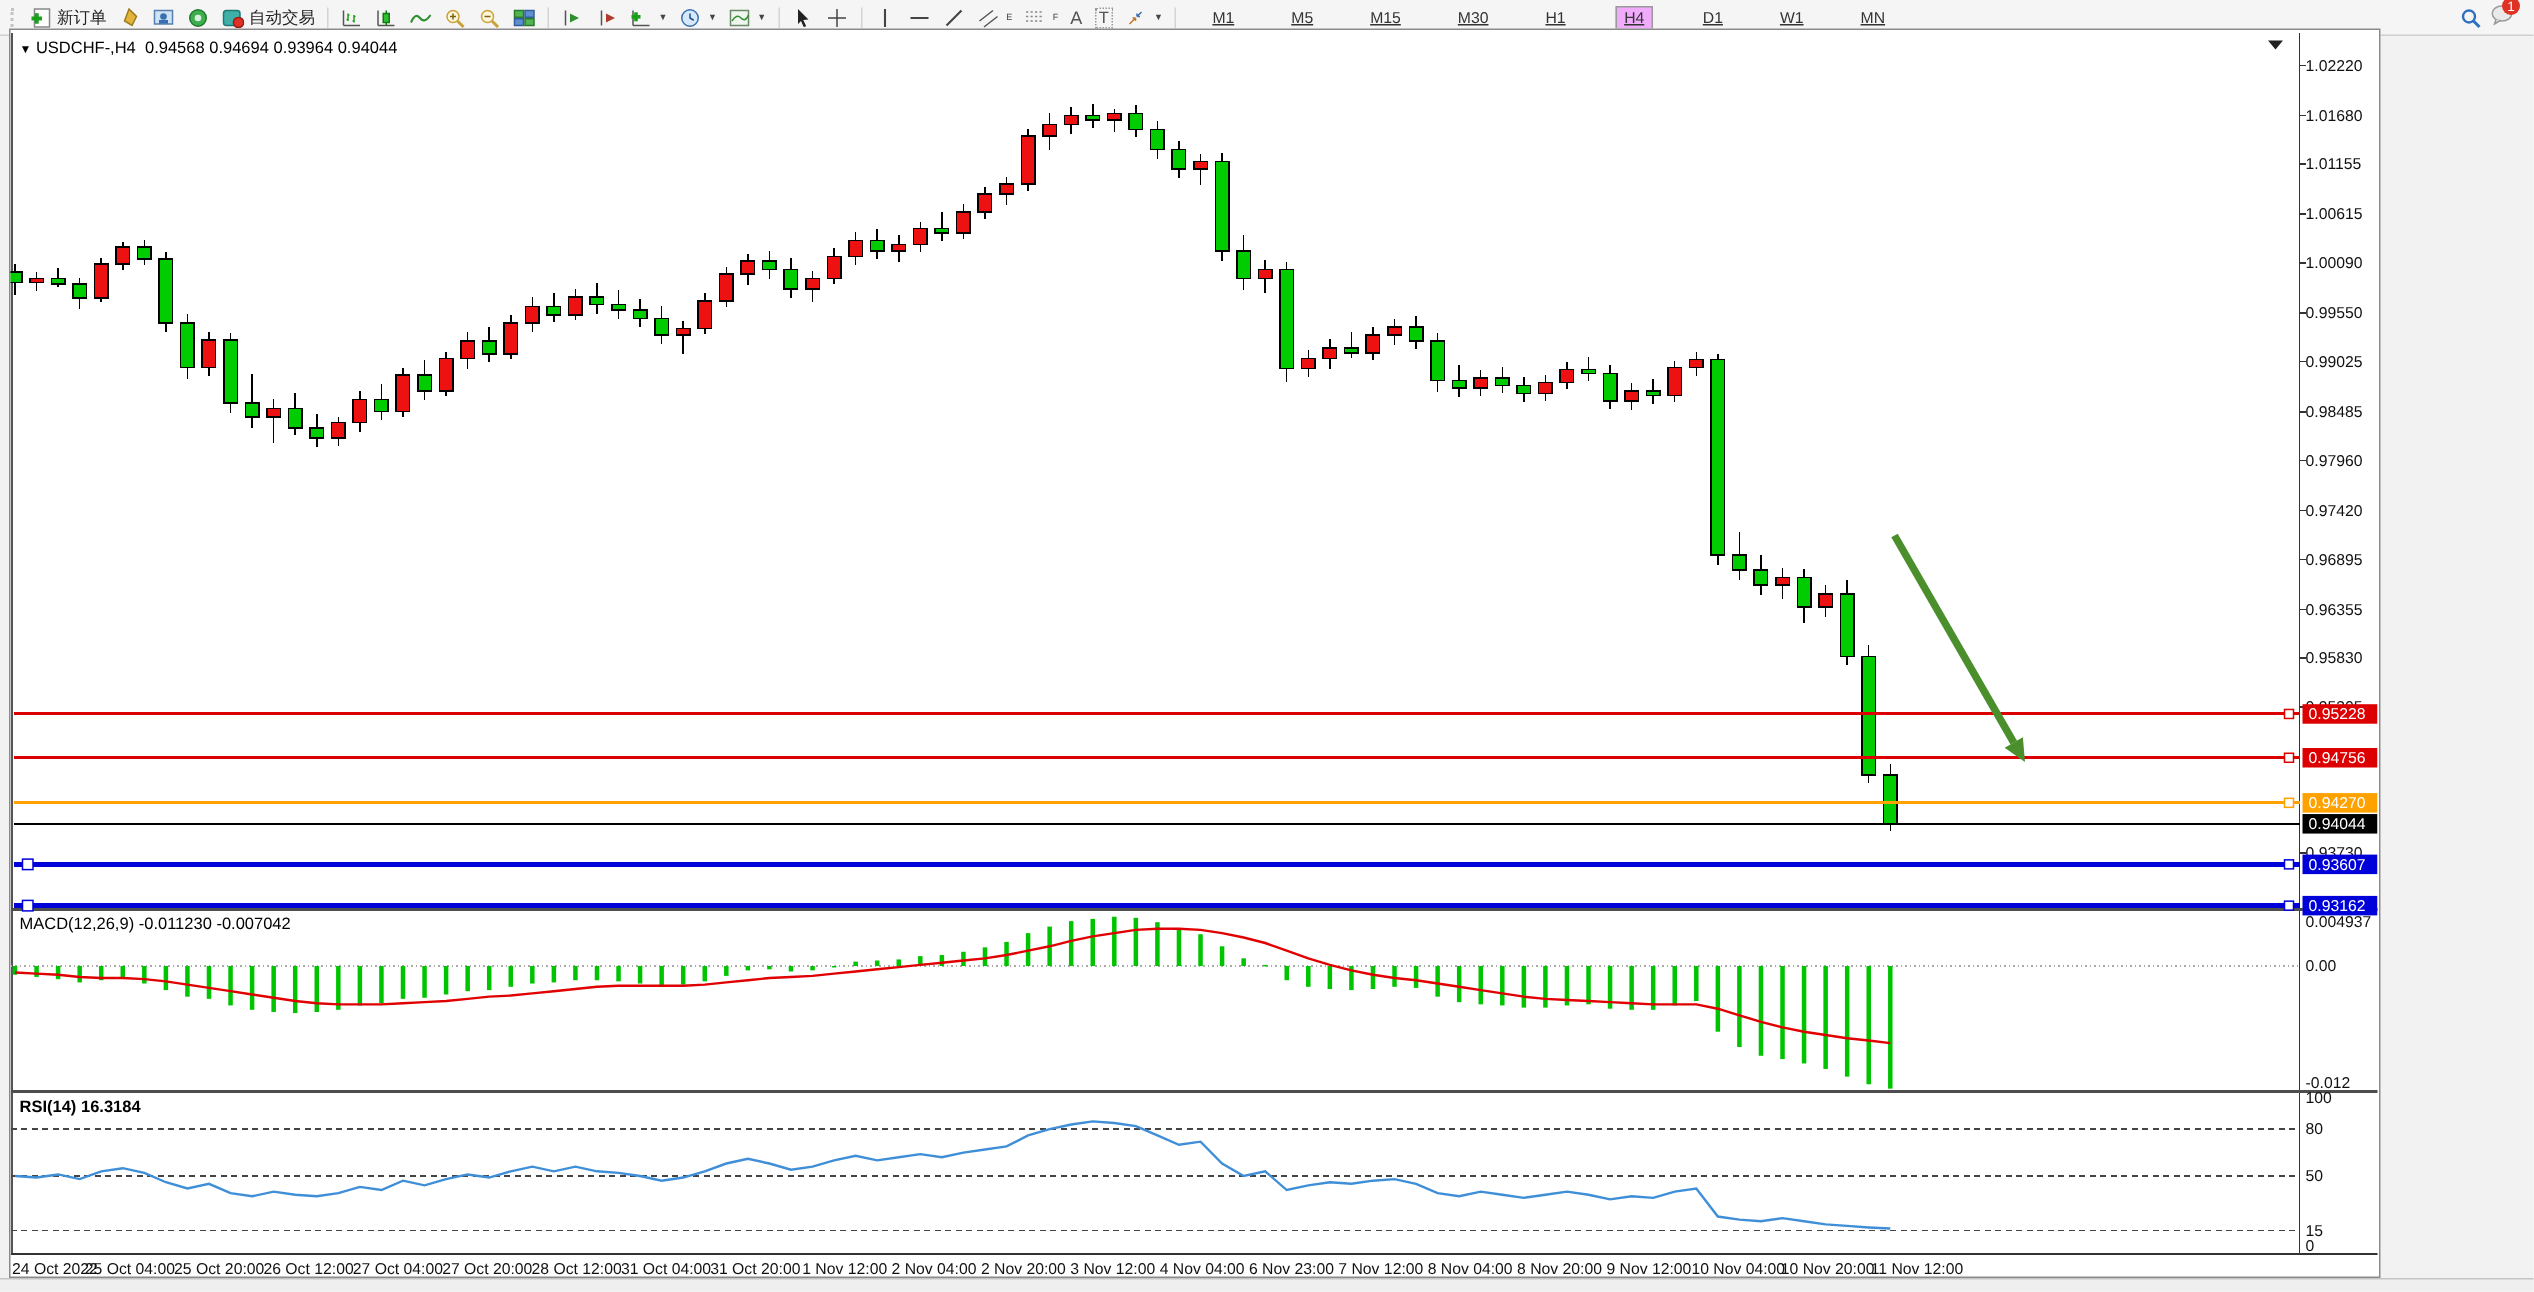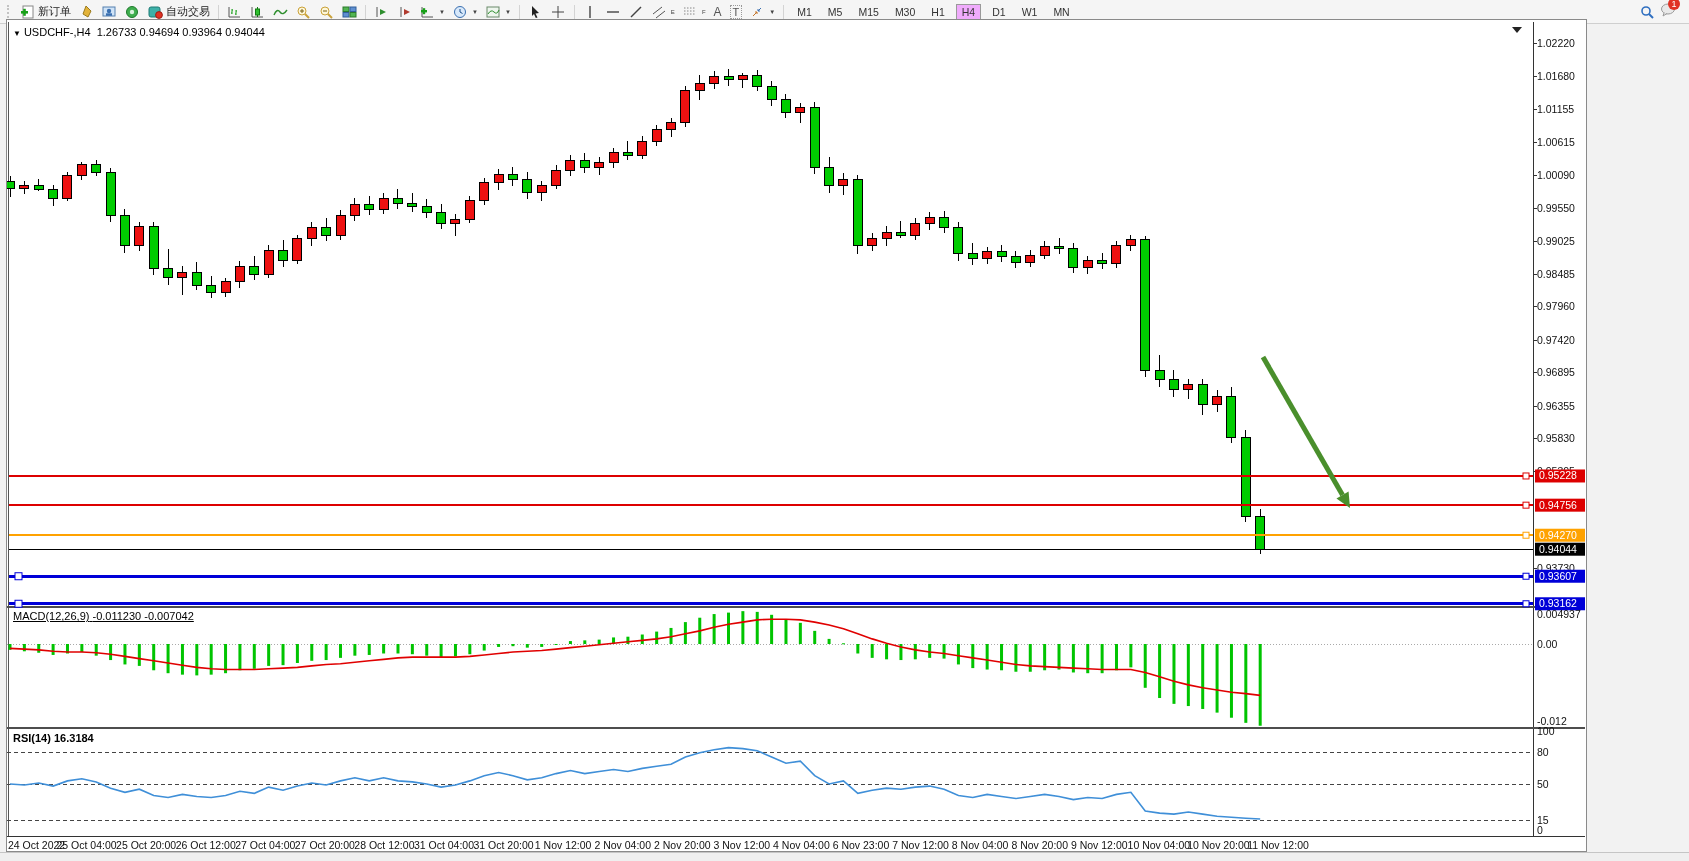--- a/index.html
+++ b/index.html
@@ -8,21 +8,21 @@
   
   .toolbar{position:absolute;left:0;top:0;width:1689px;height:24px;background:#f5f5f5;
     border-bottom:1px solid #cfcfcf;display:flex;align-items:center;padding:0 4px;gap:2px;}
   .grip{width:5px;height:13px;border-left:2px dotted #c3c3c3;margin:0 3px;}
   .sep{width:1px;height:14px;background:#d4d4d4;margin:0 3px;}
   .tbtn{border:none;background:transparent;height:17px;display:flex;align-items:center;gap:3px;
     padding:0 3px;font-size:11px;color:#222;cursor:default;}
   .ic{width:15px;height:14px;display:inline-block;position:relative;}
   .caret{font-size:6px;color:#444;margin-left:1px;}
   .tf{border:none;background:transparent;font-size:10.5px;color:#333;height:16px;
-    padding:0 5px;margin:0 3px;}
+    padding:0 5px;margin:0 14px;text-decoration:underline;}
   .tf.active{background:#f0abfc;border:1px solid #9a9a9a;}
   .spacer{flex:1;}
   .badge{position:absolute;right:-5px;top:-4px;background:#e03224;color:#fff;font-size:9px;
     border-radius:50%;width:12px;height:12px;line-height:12px;text-align:center;}
   .chat-wrap{position:relative;margin-right:10px;}
   
   .chartwin{position:absolute;left:6px;top:19px;width:1581px;height:833px;background:#ffffff;
     border:1px solid #8a8a8a;}
   .paneLabel{position:absolute;font-size:11px;color:#000;white-space:nowrap;z-index:5;}
   .tri::before{content:"▼";font-size:8px;color:#000;margin-right:3px;}
@@ -294,23 +294,23 @@
           <ellipse cx="8" cy="7" rx="6.5" ry="5" fill="#e9e9e9" stroke="#9a9a9a"></ellipse>
           <path d="M4 11 L3 14 L7 11.5" fill="#e9e9e9" stroke="#9a9a9a"></path>
         </svg>
     </span>
     <span class="badge">1</span>
   </span>
 </div>
 
 <div class="chartwin">
   <div class="paneLabel" style="left:6px;top:6px;">
-    <span class="tri"></span><span>USDCHF-,H4</span>&nbsp;&nbsp;<span>1.26733 0.94694 0.93964 0.94044</span>
+    <span class="tri"></span><span>USDCHF-,H4</span>&nbsp;&nbsp;<span>0.94568 0.94694 0.93964 0.94044</span>
   </div>
-  <div class="paneLabel" style="left:6px;top:590px;text-decoration:underline;">
+  <div class="paneLabel" style="left:6px;top:590px;">
     <span>MACD(12,26,9)</span>&nbsp;<span>-0.011230 -0.007042</span>
   </div>
   <div class="paneLabel" style="left:6px;top:712px;font-weight:bold;">
     <span>RSI(14)</span>&nbsp;<span>16.3184</span>
   </div>
   <svg id="chartsvg" width="1578" height="831">
       <line x1="1" y1="2" x2="1" y2="816" stroke="#555" shape-rendering="crispEdges"></line>
       <line x1="1526" y1="2" x2="1526" y2="816" stroke="#333" shape-rendering="crispEdges"></line>
       <line x1="0" y1="586.5" x2="1578" y2="586.5" stroke="#4d4d4d" stroke-width="2" shape-rendering="crispEdges"></line>
       <line x1="0" y1="707.5" x2="1578" y2="707.5" stroke="#4d4d4d" stroke-width="2" shape-rendering="crispEdges"></line>

